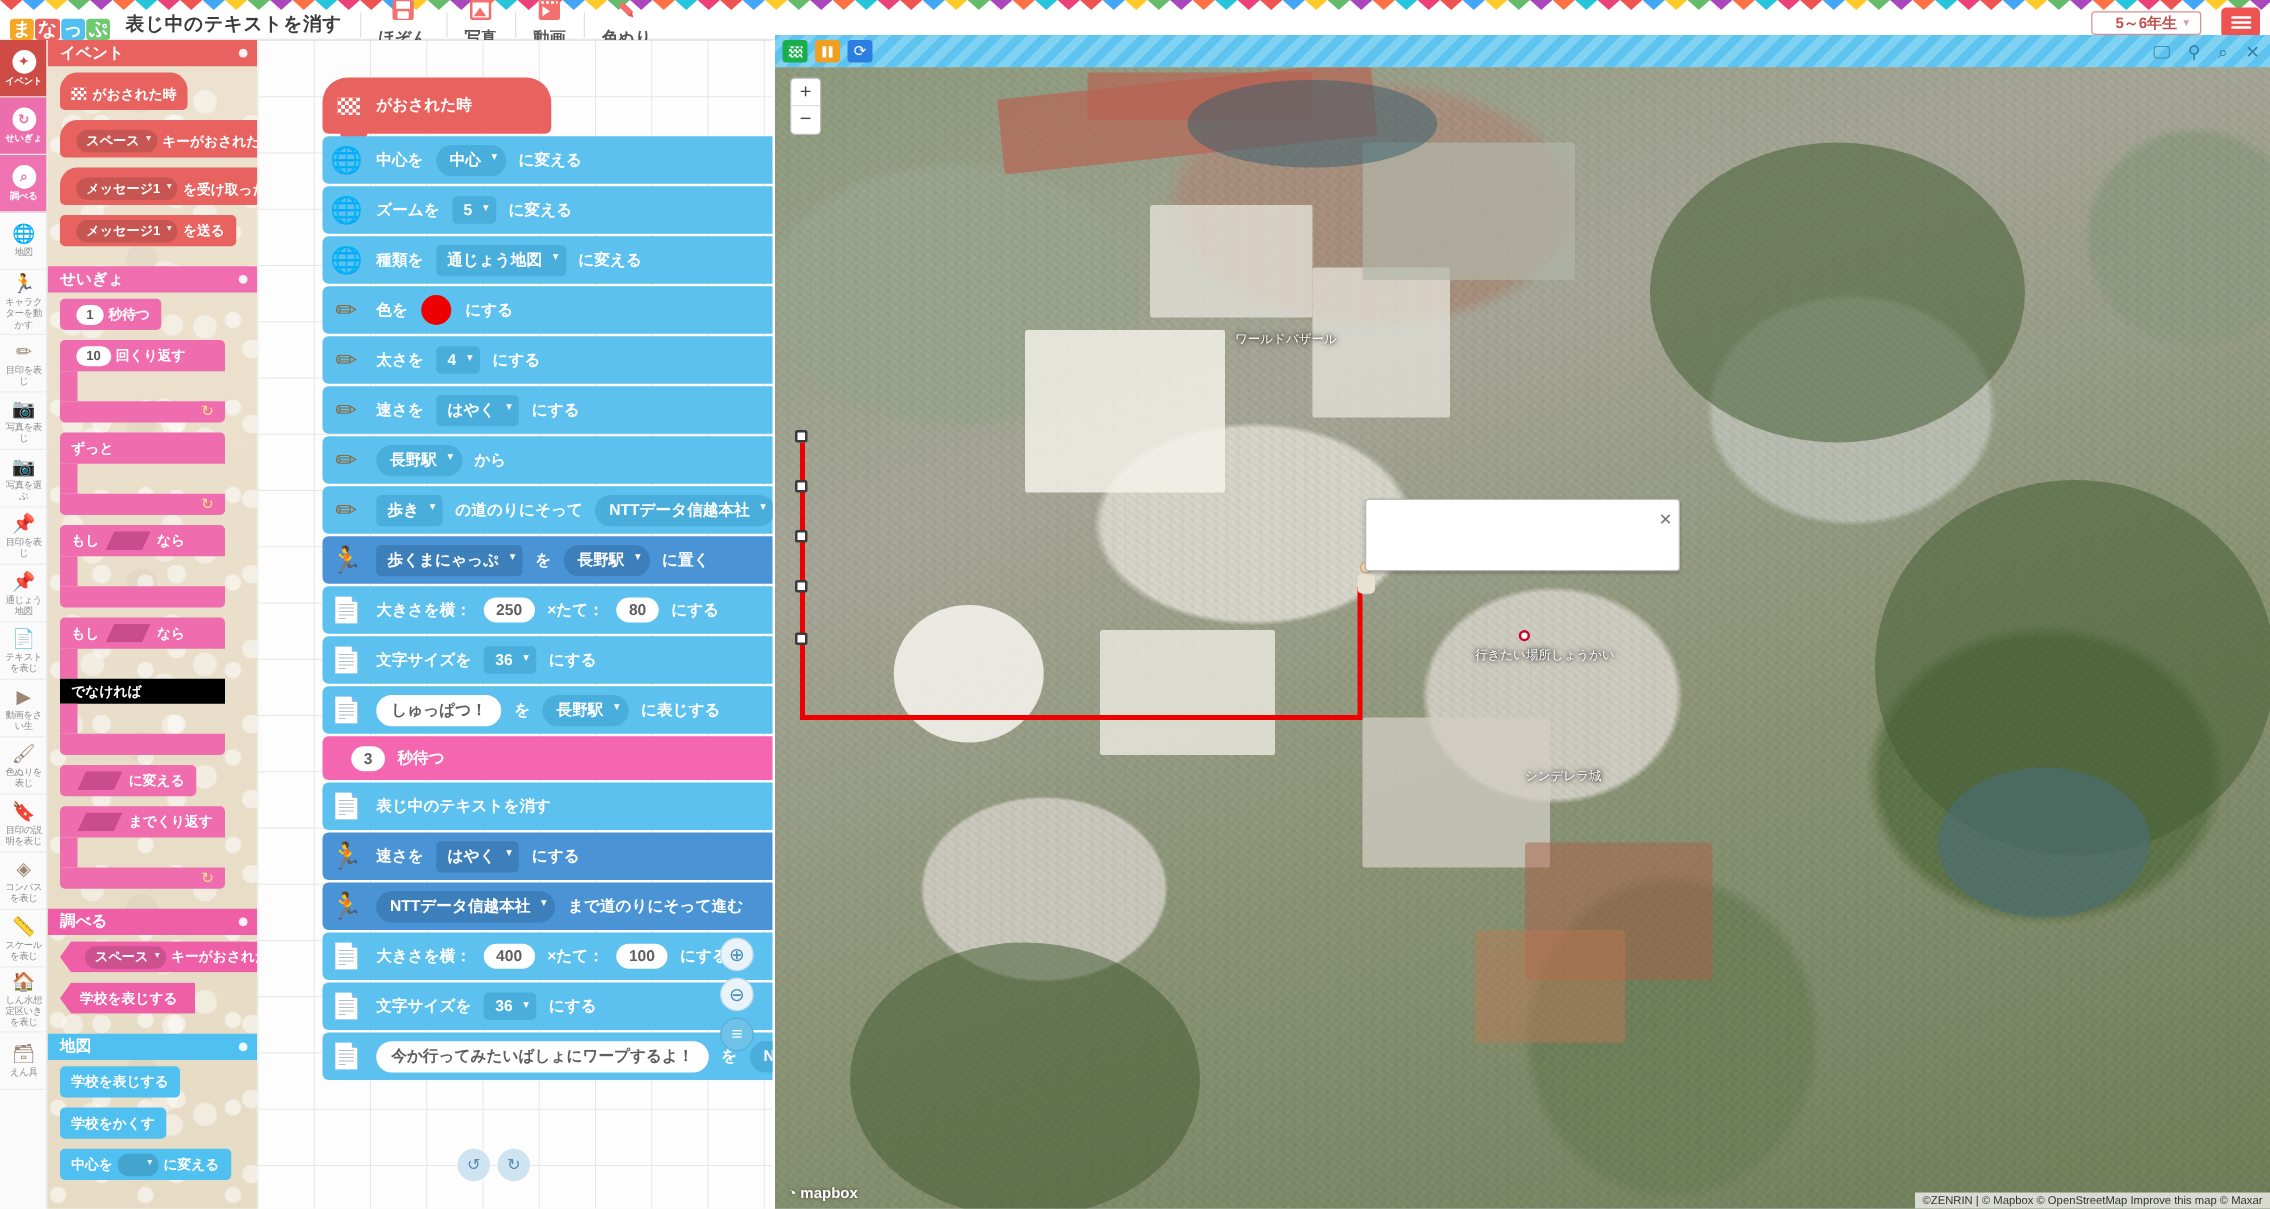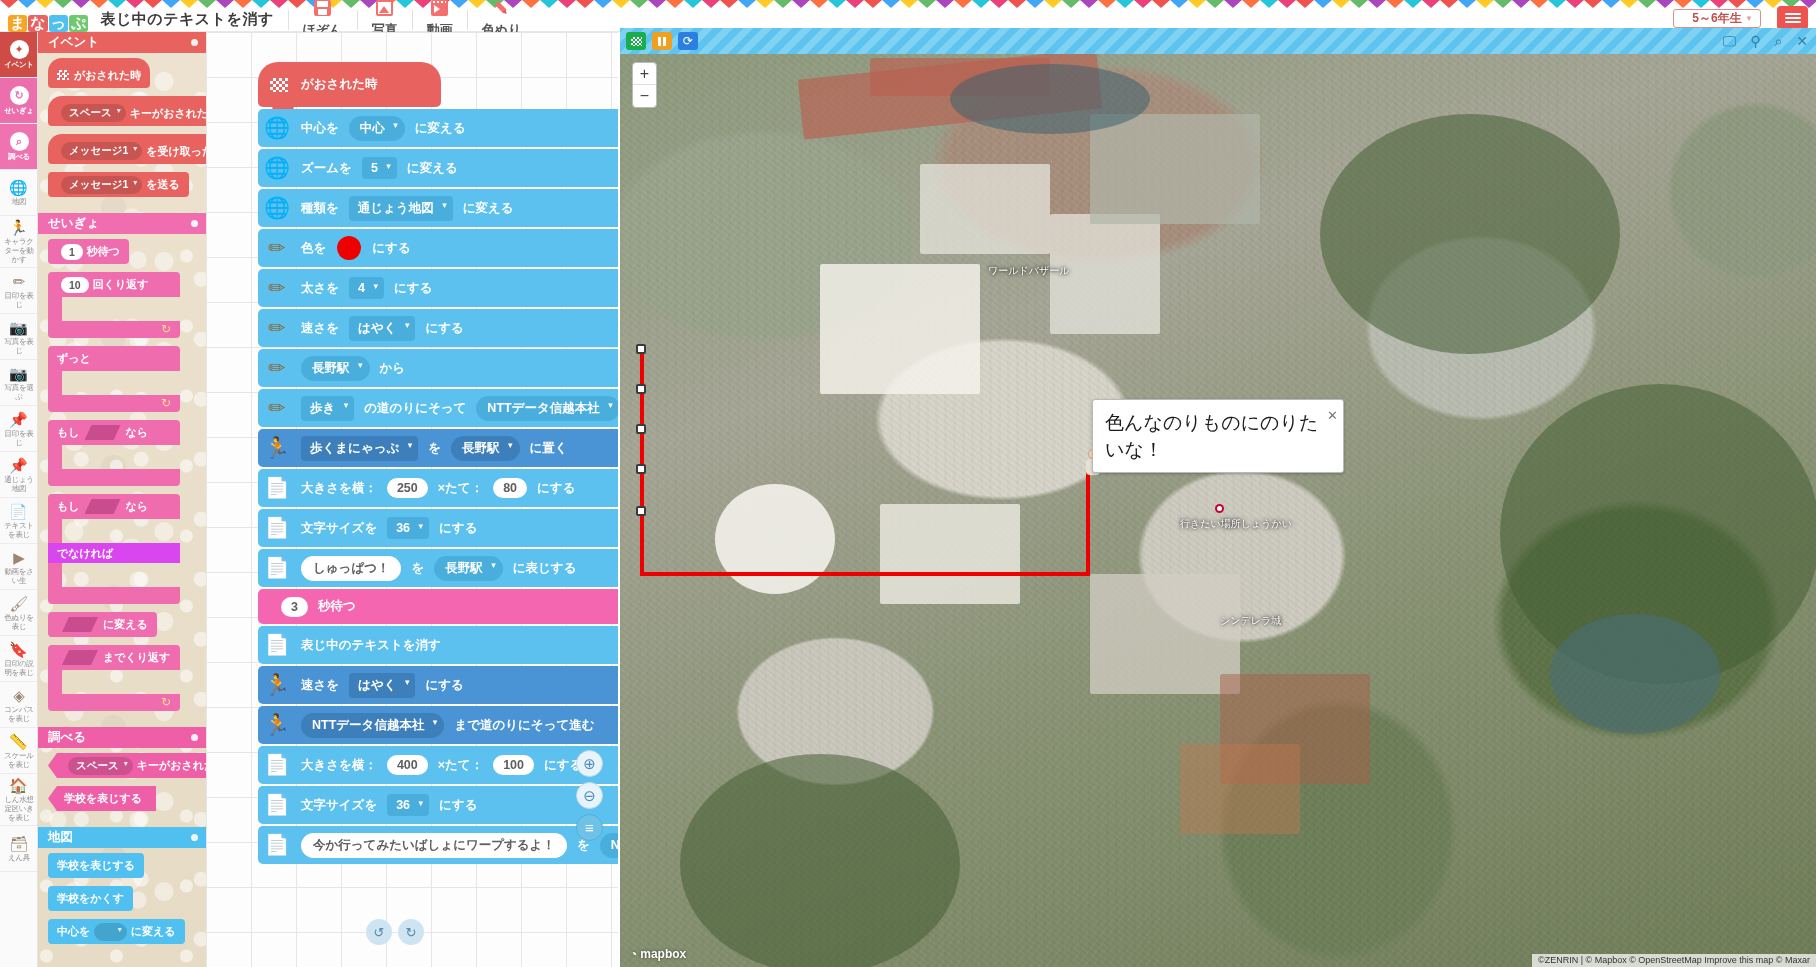--- a/index.html
+++ b/index.html
@@ -141,21 +141,21 @@
   .dd { background:rgba(0,0,0,.14); border-radius:11px; padding:2px 14px 2px 8px; position:relative; margin:0 4px; font-size:10.5px;}
   .dd:after{ content:"▾"; position:absolute; right:5px; top:2px; font-size:8px; opacity:.85;}
   .numoval { background:#fff; color:#5a5a5a; border-radius:10px; padding:2px 8px; margin:0 4px; font-size:10.5px;}
   .pb .flagico { width:12px;height:10px; margin-right:5px;
       background: repeating-conic-gradient(#fff 0 25%, #e8635f 0 50%) 0 0/5px 5px; }
   .cblock { position:relative; width:132px; margin-bottom:8px; cursor:pointer;}
   .cblock .top { background:#ef6cae; height:25px; border-radius:4px 4px 0 0; display:flex; align-items:center; padding-left:9px; color:#fff; font-size:11px; font-weight:bold;}
   .cblock .arm { background:#ef6cae; width:14px; height:24px; }
   .cblock .bot { background:#ef6cae; height:17px; border-radius:0 0 4px 4px; position:relative;}
   .cblock .bot .loop { position:absolute; right:9px; top:1px; color:#ffe08a; font-size:12px;}
-  .cblock .mid2 { background:#d946ef; height:20px; display:flex; align-items:center; padding-left:9px; color:#fff; font-size:11px; font-weight:bold;}
+  .cblock .mid2 { background:#000000; height:20px; display:flex; align-items:center; padding-left:9px; color:#fff; font-size:11px; font-weight:bold;}
   .hexslot { display:inline-block; width:36px; height:15px; background:#c84c8e; margin:0 5px;
              clip-path: polygon(7px 0,100% 0,calc(100% - 7px) 100%,0 100%); }
 
   
   #canvas {
     position: absolute; left: 206px; top: 32px; width: 412px; height: 935px;
     background: #fdfdfd; overflow: hidden;
   }
   #grid { position:absolute; inset:0;
     background-image:
@@ -772,21 +772,20 @@
         <div>−</div>
       </div>
 
       <div id="avatar">
         <div class="head"></div>
           <div class="body"></div>
       </div>
 
       <div id="callout">
         <span class="cls">✕</span>
-        <span>色んなのりものにのりたいな！</span>
       </div>
 
       <div class="mlabel" style="left:368px; top:210px;">ワールドバザール</div>
       <div class="mpin" style="left:595px; top:450px;"></div>
       <div class="mlabel" style="left:560px; top:463px;">行きたい場所しょうかい</div>
       <div class="mlabel" style="left:600px; top:560px;">シンデレラ城</div>
 
       <div id="mapboxlogo">mapbox</div>
       <div id="mapattrib">©ZENRIN | © Mapbox © OpenStreetMap  Improve this map  © Maxar</div>
     </div>

